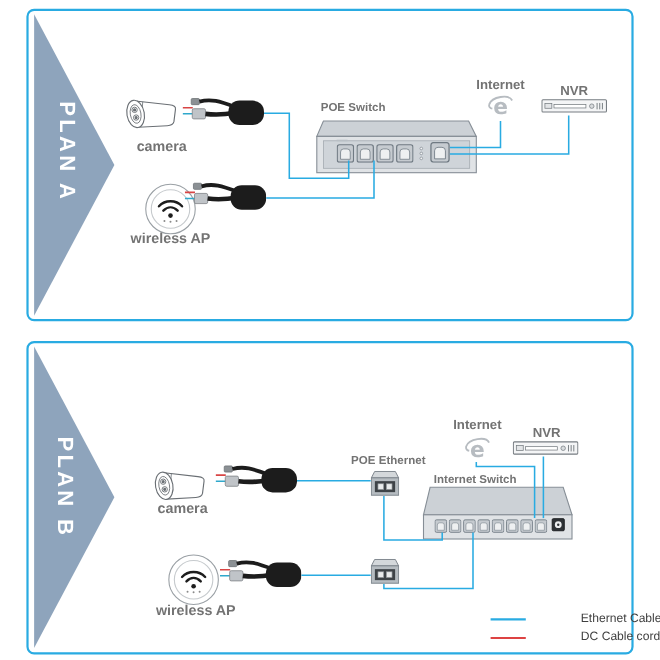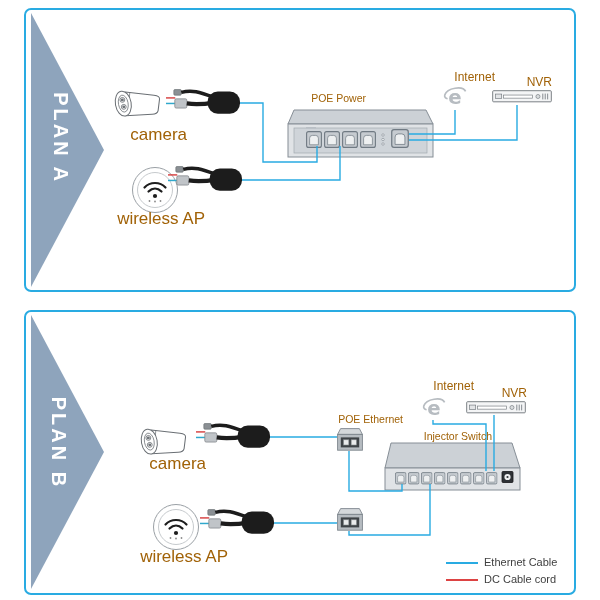--- a/index.html
+++ b/index.html
@@ -2,28 +2,28 @@
 <html><head>
 <meta charset="utf-8">
 <style>
   html,body{margin:0;padding:0;background:#ffffff;}
   #stage{position:relative;width:600px;height:600px;background:#ffffff;overflow:hidden;
          font-family:"Liberation Sans",sans-serif;}
   .panel{position:absolute;border:2px solid #29ABE2;border-radius:7px;background:#ffffff;}
   #panel-a{left:24px;top:8px;width:548px;height:280px;}
   #panel-b{left:24px;top:310px;width:548px;height:281px;}
   #diagram{position:absolute;left:0;top:0;width:600px;height:600px;}
-  .lbl{position:absolute;color:#a16207;text-align:right;line-height:1.1;white-space:nowrap;}
+  .lbl{position:absolute;color:#737373;text-align:center;line-height:1.1;white-space:nowrap;font-weight:bold;}
   .lbl-sm{font-size:10.5px;}
   .lbl-md{font-size:12px;}
-  .lbl-lg{font-size:17px;}
+  .lbl-lg{font-size:13px;}
   .plan-name{position:absolute;color:#ffffff;font-weight:bold;font-size:20px;
              letter-spacing:3px;white-space:nowrap;
              transform:translate(-50%,-50%) rotate(90deg);}
-  .legend-label{position:absolute;color:#3f3f3f;font-size:11px;text-align:right;white-space:nowrap;}
+  .legend-label{position:absolute;color:#3f3f3f;font-size:11px;text-align:right;white-space:nowrap;margin-left:44px;}
   .eth{stroke:#29ABE2;stroke-width:1.4;fill:none;}
 </style>
 </head>
 <body>
 
 <div id="stage">
 
   <div class="panel" id="panel-a"></div>
   <div class="panel" id="panel-b"></div>
 
@@ -172,27 +172,27 @@
 
     <g>
       <line x1="446" y1="563" x2="478" y2="563" stroke-width="2" stroke="#29ABE2"></line>
       <line x1="446" y1="580" x2="478" y2="580" stroke-width="2" stroke="#DD4343"></line>
     </g>
   </svg>
 
   <div class="plan-name" style="left:60px;top:138px;">PLAN A</div>
   <div class="lbl lbl-lg" style="left:107px;top:126px;width:80px;">camera</div>
   <div class="lbl lbl-lg" style="left:105px;top:210px;width:100px;">wireless AP</div>
-  <div class="lbl lbl-sm" style="left:276px;top:93px;width:90px;">POE Power</div>
+  <div class="lbl lbl-sm" style="left:276px;top:93px;width:90px;">POE Switch</div>
   <div class="lbl lbl-md" style="left:415px;top:71px;width:80px;">Internet</div>
   <div class="lbl lbl-md" style="left:492px;top:76px;width:60px;">NVR</div>
 
   <div class="plan-name" style="left:58px;top:443px;">PLAN B</div>
   <div class="lbl lbl-lg" style="left:126px;top:455px;width:80px;">camera</div>
   <div class="lbl lbl-lg" style="left:128px;top:548px;width:100px;">wireless AP</div>
   <div class="lbl lbl-sm" style="left:303px;top:414px;width:100px;">POE Ethernet</div>
-  <div class="lbl lbl-sm" style="left:372px;top:431px;width:120px;">Injector Switch</div>
+  <div class="lbl lbl-sm" style="left:372px;top:431px;width:120px;">Internet Switch</div>
   <div class="lbl lbl-md" style="left:394px;top:380px;width:80px;">Internet</div>
   <div class="lbl lbl-md" style="left:467px;top:387px;width:60px;">NVR</div>
 
   <div class="legend-label" style="left:484px;top:556px;">Ethernet Cable</div>
   <div class="legend-label" style="left:484px;top:573px;">DC Cable cord</div>
 </div>
 
 </body></html>

